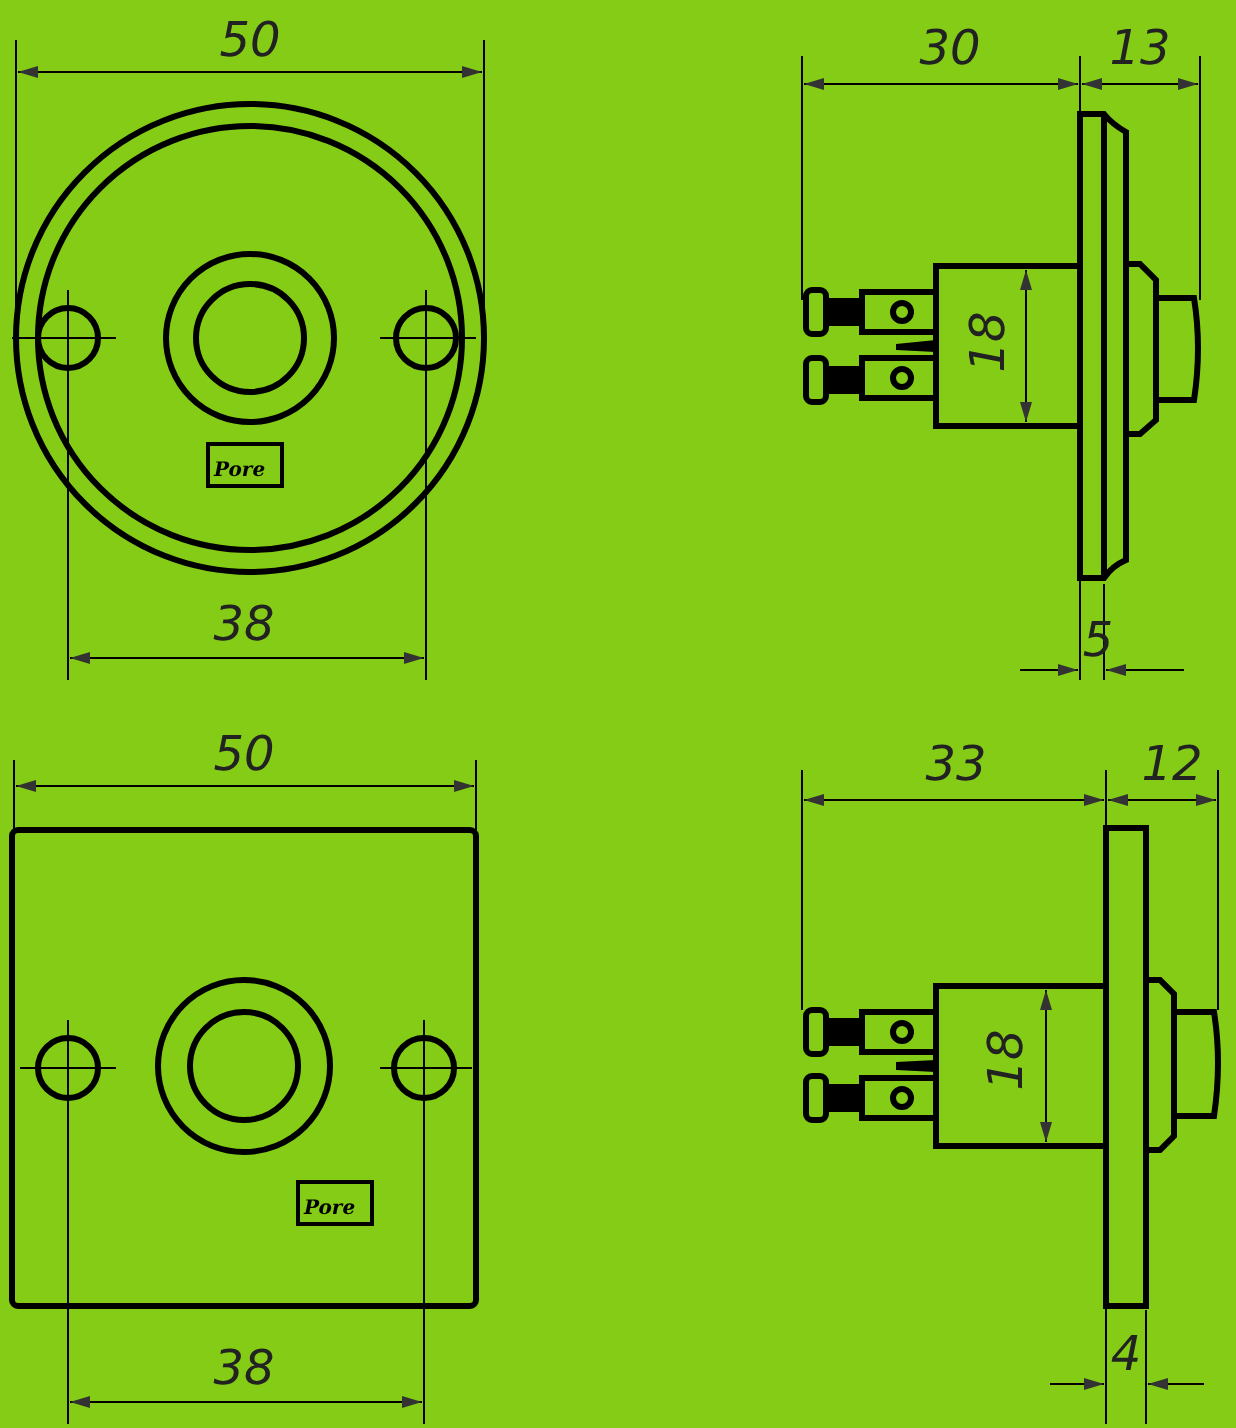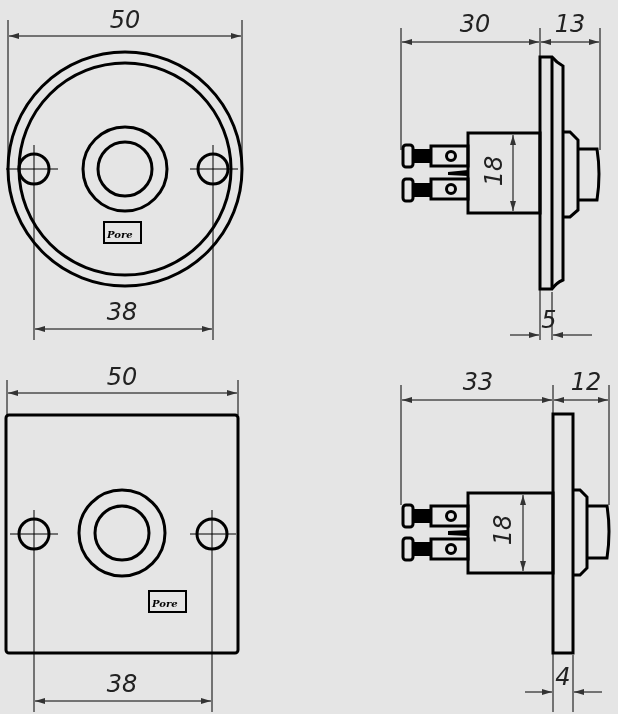--- a/index.html
+++ b/index.html
@@ -1,16 +1,16 @@
 <!DOCTYPE html>
 <html><head>
   <meta charset="utf-8">
   <style>
     html, body { margin: 0; padding: 0; background: #ffffff; }
-    #canvas { position: relative; width: 618px; height: 714px; overflow: hidden; background: #e5e5e5; }
+    #canvas { position: relative; width: 618px; height: 714px; overflow: hidden; background: #84cc16; }
     svg { position: absolute; left: 0; top: 0; }
     .thick { stroke: #000; stroke-width: 3; fill: none; }
     .thin { stroke: #000; stroke-width: 1; fill: none; }
     .dimtxt { font-family: "DejaVu Sans", sans-serif; font-style: italic; font-size: 24px; fill: #222; font-weight: 300; }
     .logo { font-family: "DejaVu Serif", serif; font-style: italic; font-weight: bold; font-size: 10px; fill: #000; }
   </style>
 </head>
 <body>
 
 <div id="canvas">

